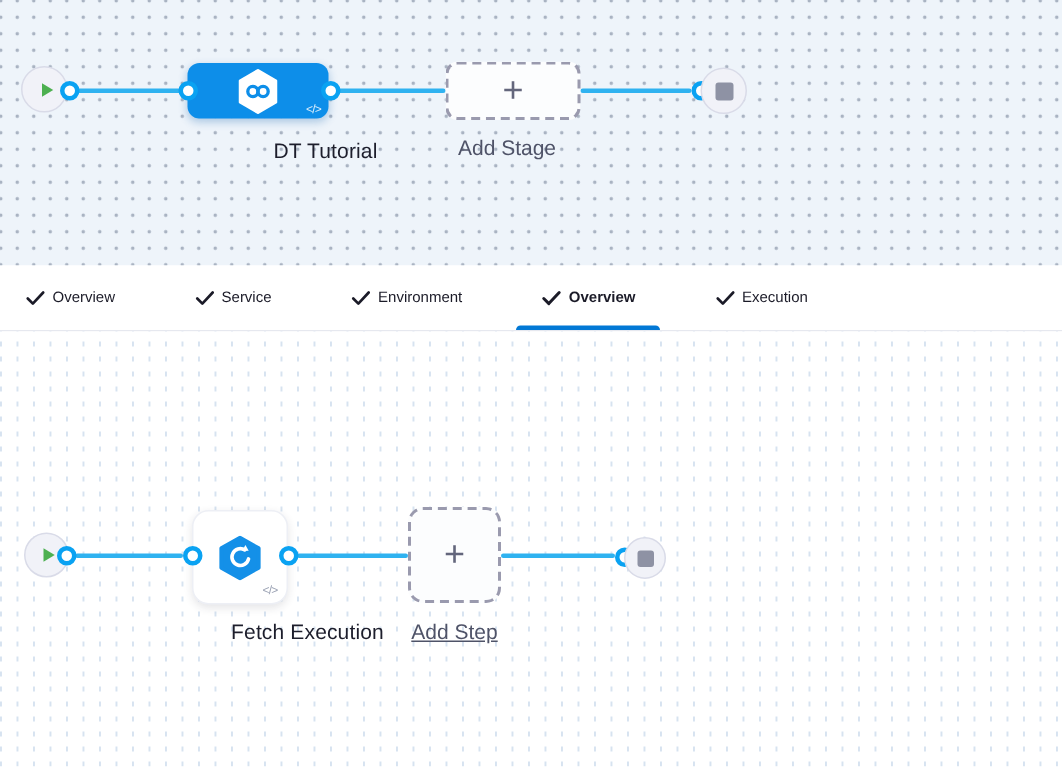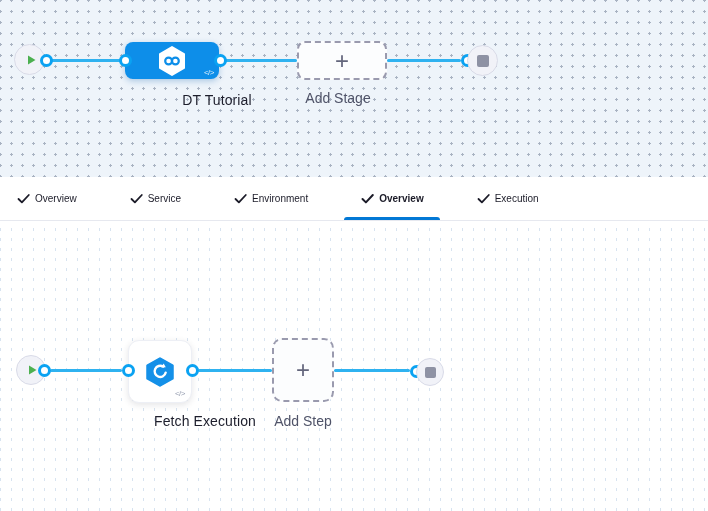--- a/index.html
+++ b/index.html
@@ -177,21 +177,21 @@
       </svg>
       <span class="code-badge">&lt;/&gt;</span>
     </div>
     <div class="port" style="left:121.5px;top:142.5px;"></div>
     <div class="port" style="left:185.5px;top:142.5px;"></div>
     <div class="node-label" style="left:88px;top:192px;width:144px;">Fetch Execution</div>
 
     <div class="add-box" style="left:272px;top:117px;width:62px;height:64px;border-radius:10px;">
       <span class="plus-glyph">+</span>
     </div>
-    <div class="add-label" style="left:253px;top:192px;width:100px;">Add Step</div>
+    <div class="add-label" style="left:253px;top:192px;width:100px;text-decoration:underline;">Add Step</div>
 
     <div class="port" style="left:409.5px;top:143.5px;"></div>
     <div class="terminal" style="left:416px;top:137px;width:28px;height:28px;">
       <div class="stop-square small"></div>
     </div>
   </div>
 
 </div>
 
 </body></html>

